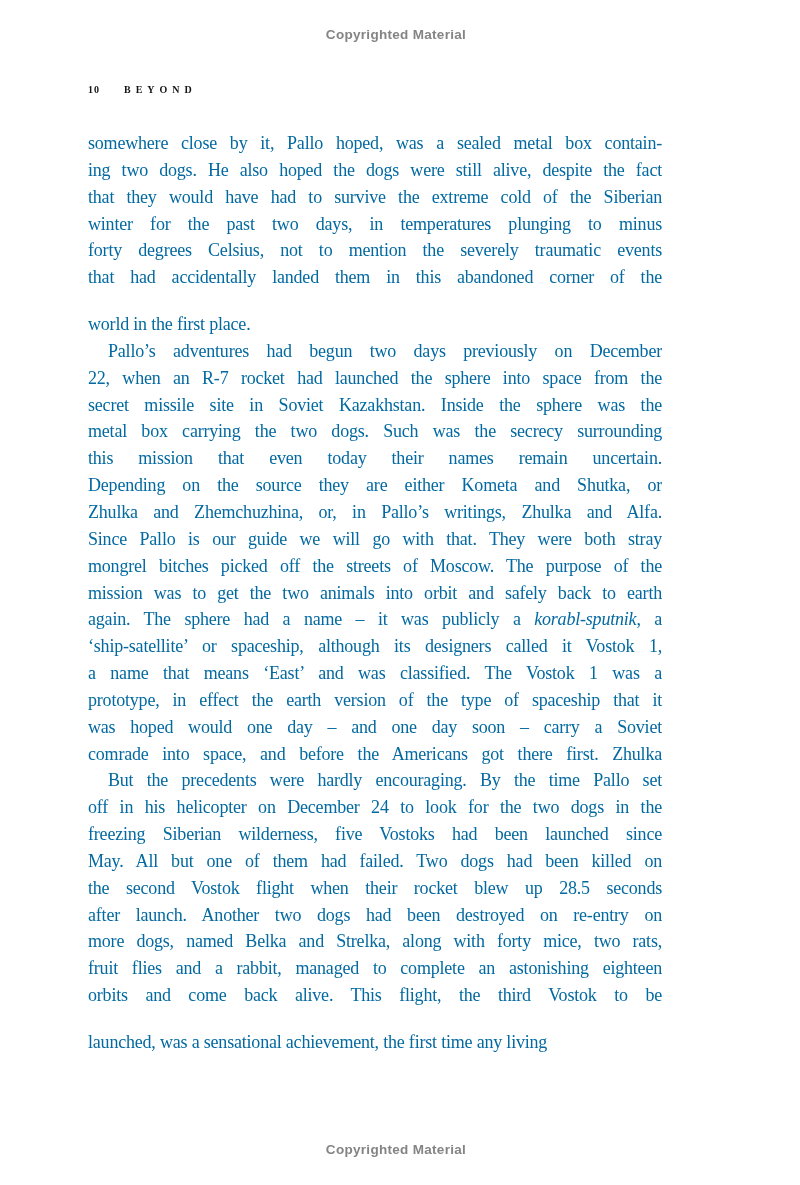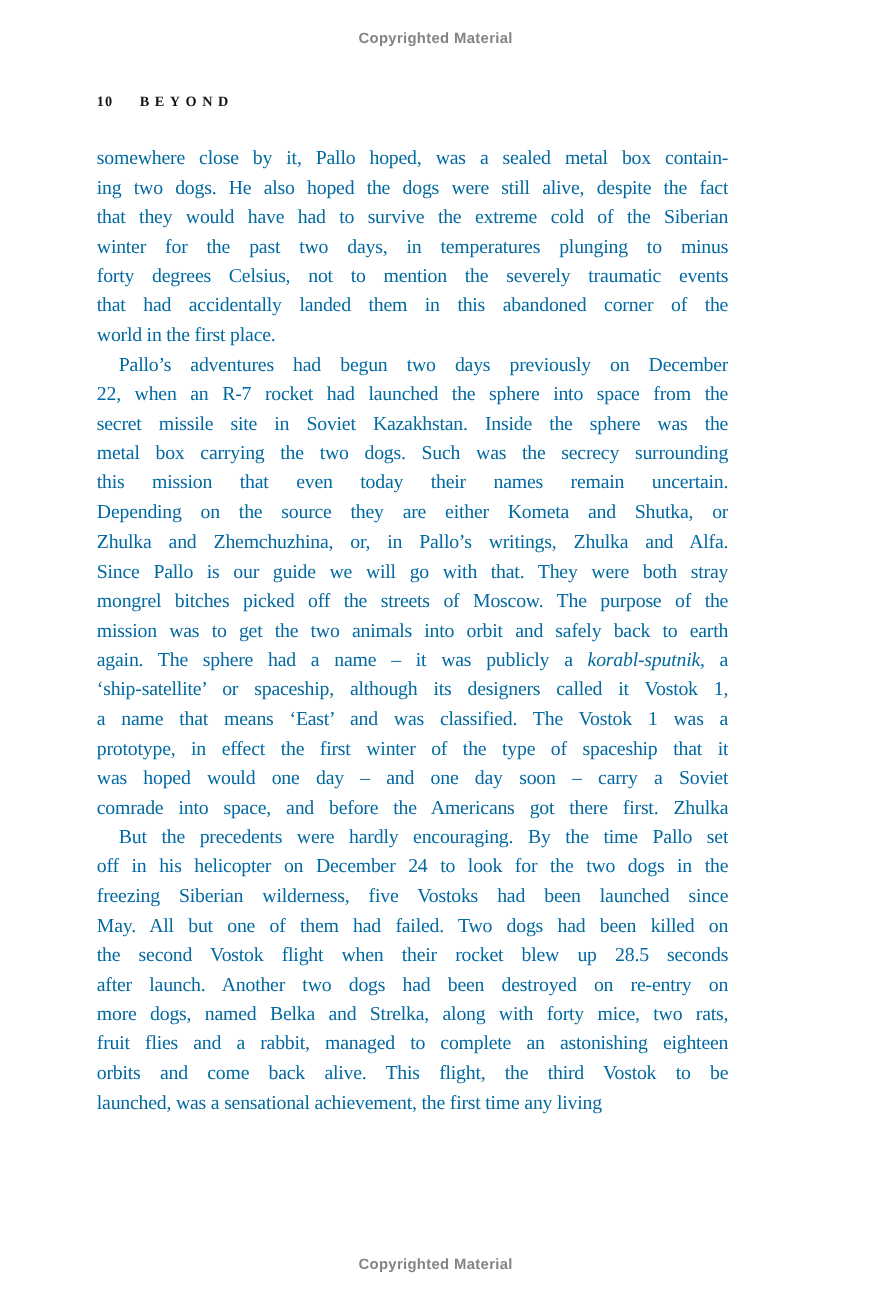--- a/index.html
+++ b/index.html
@@ -22,21 +22,21 @@
     color: #848484;
   }
   .wm-top { top: 27px; }
   .wm-bottom { top: 1142px; }
   .page-header {
     position: absolute;
     left: 88px;
     top: 84px;
     color: #141414;
     font-weight: bold;
-    font-size: 13px;
+    font-size: 10px;
     white-space: nowrap;
   }
   .page-num {
     display: inline-block;
     letter-spacing: 1px;
     margin-right: 24px;
   }
   .book-title {
     display: inline-block;
     letter-spacing: 5px;
@@ -52,21 +52,21 @@
   .para { margin: 0; }
   .line {
     height: 26.85px;
     line-height: 26.85px;
     text-align: justify;
     text-align-last: justify;
     overflow: hidden;
     letter-spacing: -0.2px;
     white-space: normal;
   }
-  .line.last { text-align-last: left; }
+  .line.last { text-align-last: left; margin-top: 20px; }
   .line.indent { text-indent: 20px; }
   .line em { font-style: italic; }
 </style>
 </head>
 <body>
 
 <div class="watermark wm-top">Copyrighted Material</div>
 
 <div class="page-header">
   <span class="page-num">10</span><span class="book-title">BEYOND</span>
@@ -89,21 +89,21 @@
       <div class="line">metal box carrying the two dogs. Such was the secrecy surrounding</div>
       <div class="line">this mission that even today their names remain uncertain.</div>
       <div class="line">Depending on the source they are either Kometa and Shutka, or</div>
       <div class="line">Zhulka and Zhemchuzhina, or, in Pallo’s writings, Zhulka and Alfa.</div>
       <div class="line">Since Pallo is our guide we will go with that. They were both stray</div>
       <div class="line">mongrel bitches picked off the streets of Moscow. The purpose of the</div>
       <div class="line">mission was to get the two animals into orbit and safely back to earth</div>
       <div class="line">again. The sphere had a name – it was publicly a <em>korabl-sputnik</em>, a</div>
       <div class="line">‘ship-satellite’ or spaceship, although its designers called it Vostok 1,</div>
       <div class="line">a name that means ‘East’ and was classified. The Vostok 1 was a</div>
-      <div class="line">prototype, in effect the first winter of the type of spaceship that it</div>
+      <div class="line">prototype, in effect the earth version of the type of spaceship that it</div>
       <div class="line">was hoped would one day – and one day soon – carry a Soviet</div>
       <div class="line">comrade into space, and before the Americans got there first. Zhulka</div>
     </div>
     <div class="para">
       <div class="line indent">But the precedents were hardly encouraging. By the time Pallo set</div>
       <div class="line">off in his helicopter on December 24 to look for the two dogs in the</div>
       <div class="line">freezing Siberian wilderness, five Vostoks had been launched since</div>
       <div class="line">May. All but one of them had failed. Two dogs had been killed on</div>
       <div class="line">the second Vostok flight when their rocket blew up 28.5 seconds</div>
       <div class="line">after launch. Another two dogs had been destroyed on re-entry on</div>

